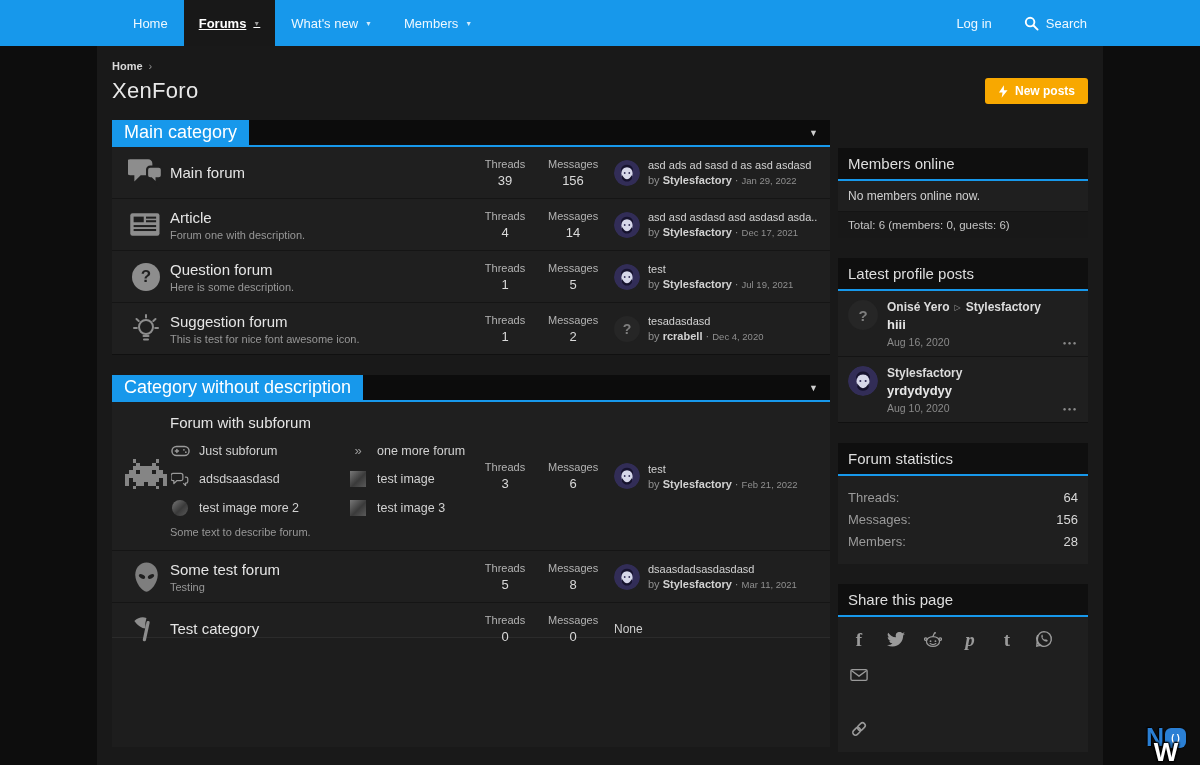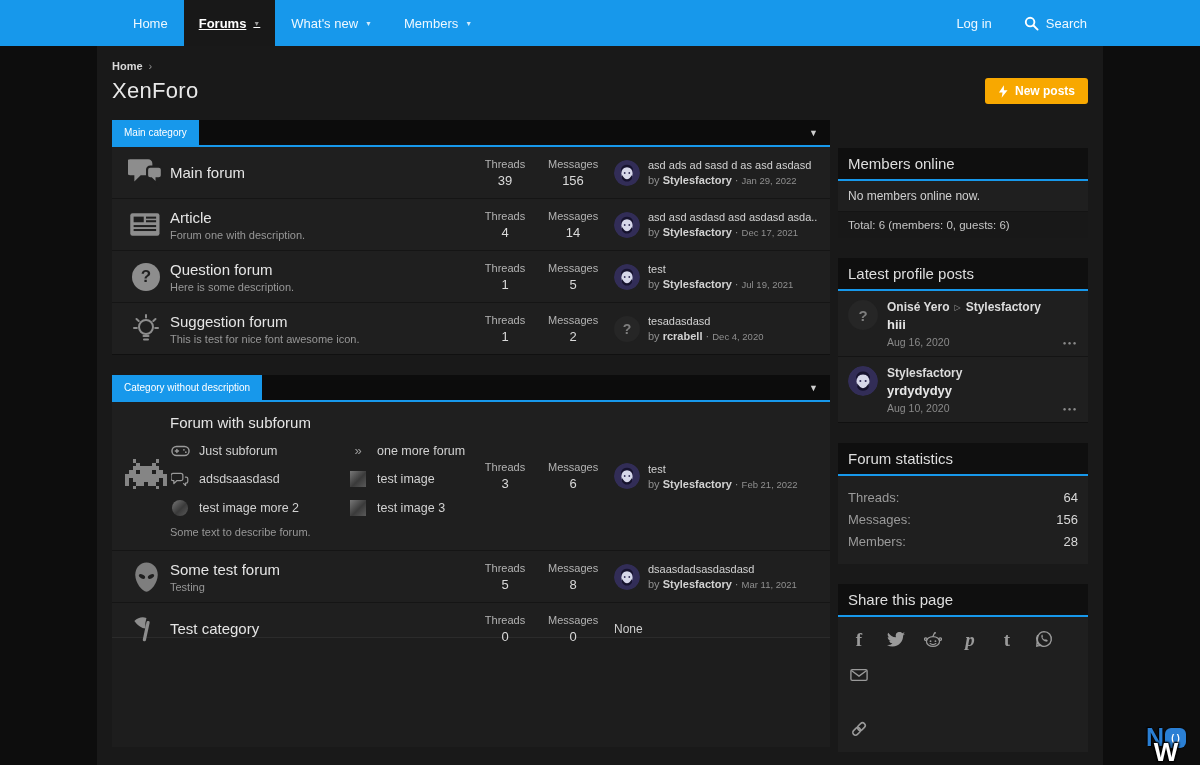--- a/index.html
+++ b/index.html
@@ -28,21 +28,21 @@
   .new-posts-btn { display:flex; align-items:center; gap:7px; background:#f8a800; color:#fff; border:none;
     font-size:12px; font-weight:bold; padding:6px 13px; border-radius:3px; cursor:pointer; font-family:inherit; }
 
   .layout { display:flex; gap:8px; align-items:flex-start; }
   main { width:718px; }
   aside { width:250px;margin-top:28px; }
 
   
   .block { margin-bottom:20px; }
   .block-header { display:flex; align-items:stretch; background:#0c0c0c; border-bottom:2px solid #1798eb; height:27px; }
-  .cat-tab { background:#1798eb; color:#fff; font-size:10px; display:flex; align-items:center; padding:0 12px; cursor:pointer; }
+  .cat-tab { background:#1798eb; color:#fff; font-size:18px; display:flex; align-items:center; padding:0 12px; cursor:pointer; }
   .header-chevron { margin-left:auto; display:flex; align-items:center; padding:0 12px; color:#cfcfcf; font-size:9px; cursor:pointer; }
 
   .node { display:flex; align-items:center; background:#1f1f1f; padding:9px 10px; border-bottom:1px solid #151515; min-height:52px; }
   .node:last-child { border-bottom:1px solid #101010; }
   .node-icon { width:48px; flex-shrink:0; display:flex; justify-content:center; align-items:center; color:#8d8d8d; }
   .node-main { flex:1; min-width:0; padding-right:8px; }
   .node-title { font-size:15px; color:#e5e5e5; cursor:pointer; }
   .node-desc { font-size:11px; color:#979797; margin-top:3px; }
   .node-desc:empty { display:none; }
   .node-stats { display:flex; gap:18px; flex-shrink:0; margin-right:16px; }

